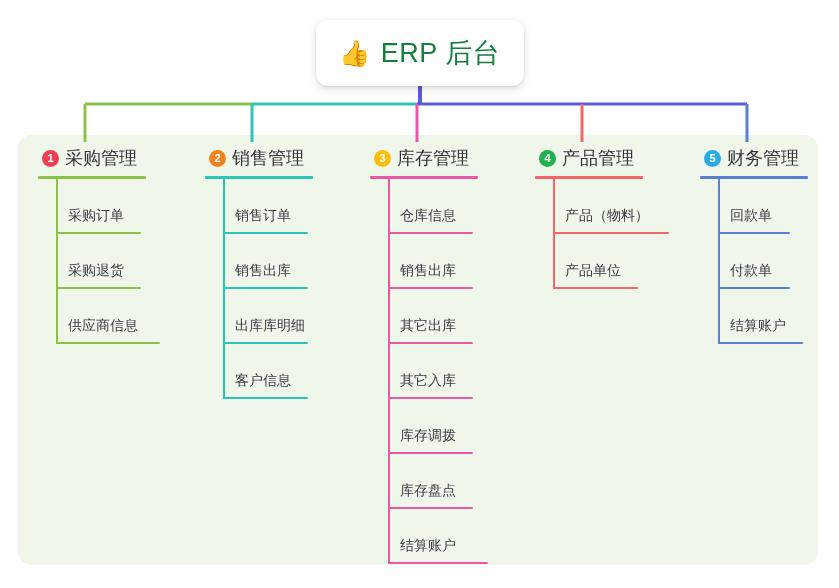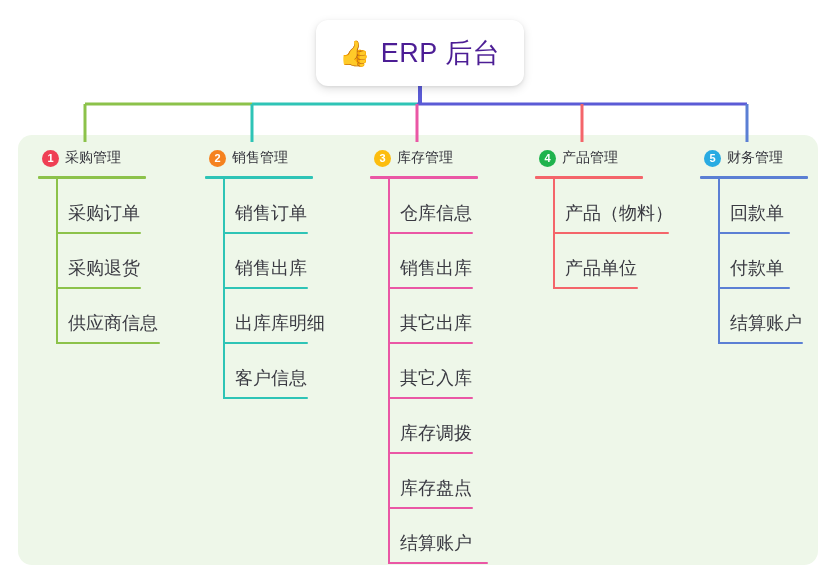--- a/index.html
+++ b/index.html
@@ -38,21 +38,21 @@
     box-sizing: border-box;
     z-index: 5;
   }
   .root-emoji {
     font-size: 25px;
     line-height: 1;
     display: block;
   }
   .root-title {
     font-size: 27px;
-    color: #4c1d95;
+    color: #15803d;
     letter-spacing: 0.5px;
     white-space: nowrap;
   }
 
   
   #connectors {
     position: absolute;
     left: 0;
     top: 0;
     width: 839px;
@@ -98,21 +98,21 @@
     height: 17px;
     border-radius: 50%;
     color: #ffffff;
     font-size: 11px;
     line-height: 17px;
     text-align: center;
     font-weight: bold;
     flex: 0 0 auto;
   }
   .col-title {
-    font-size: 14px;
+    font-size: 18px;
     color: #33333b;
     white-space: nowrap;
   }
   .head-rule {
     height: 3px;
     margin-top: 6px;
     border-radius: 1px;
   }
 
   .leaf-list {
@@ -128,21 +128,21 @@
   }
   .leaf {
     position: relative;
     height: 55px;
     box-sizing: border-box;
   }
   .leaf-label {
     position: absolute;
     left: 12px;
     bottom: 9px;
-    font-size: 18px;
+    font-size: 14px;
     color: #3a3a42;
     white-space: nowrap;
   }
   .leaf-rule {
     position: absolute;
     left: 0;
     bottom: 0;
     height: 2px;
     border-radius: 1px;
   }

